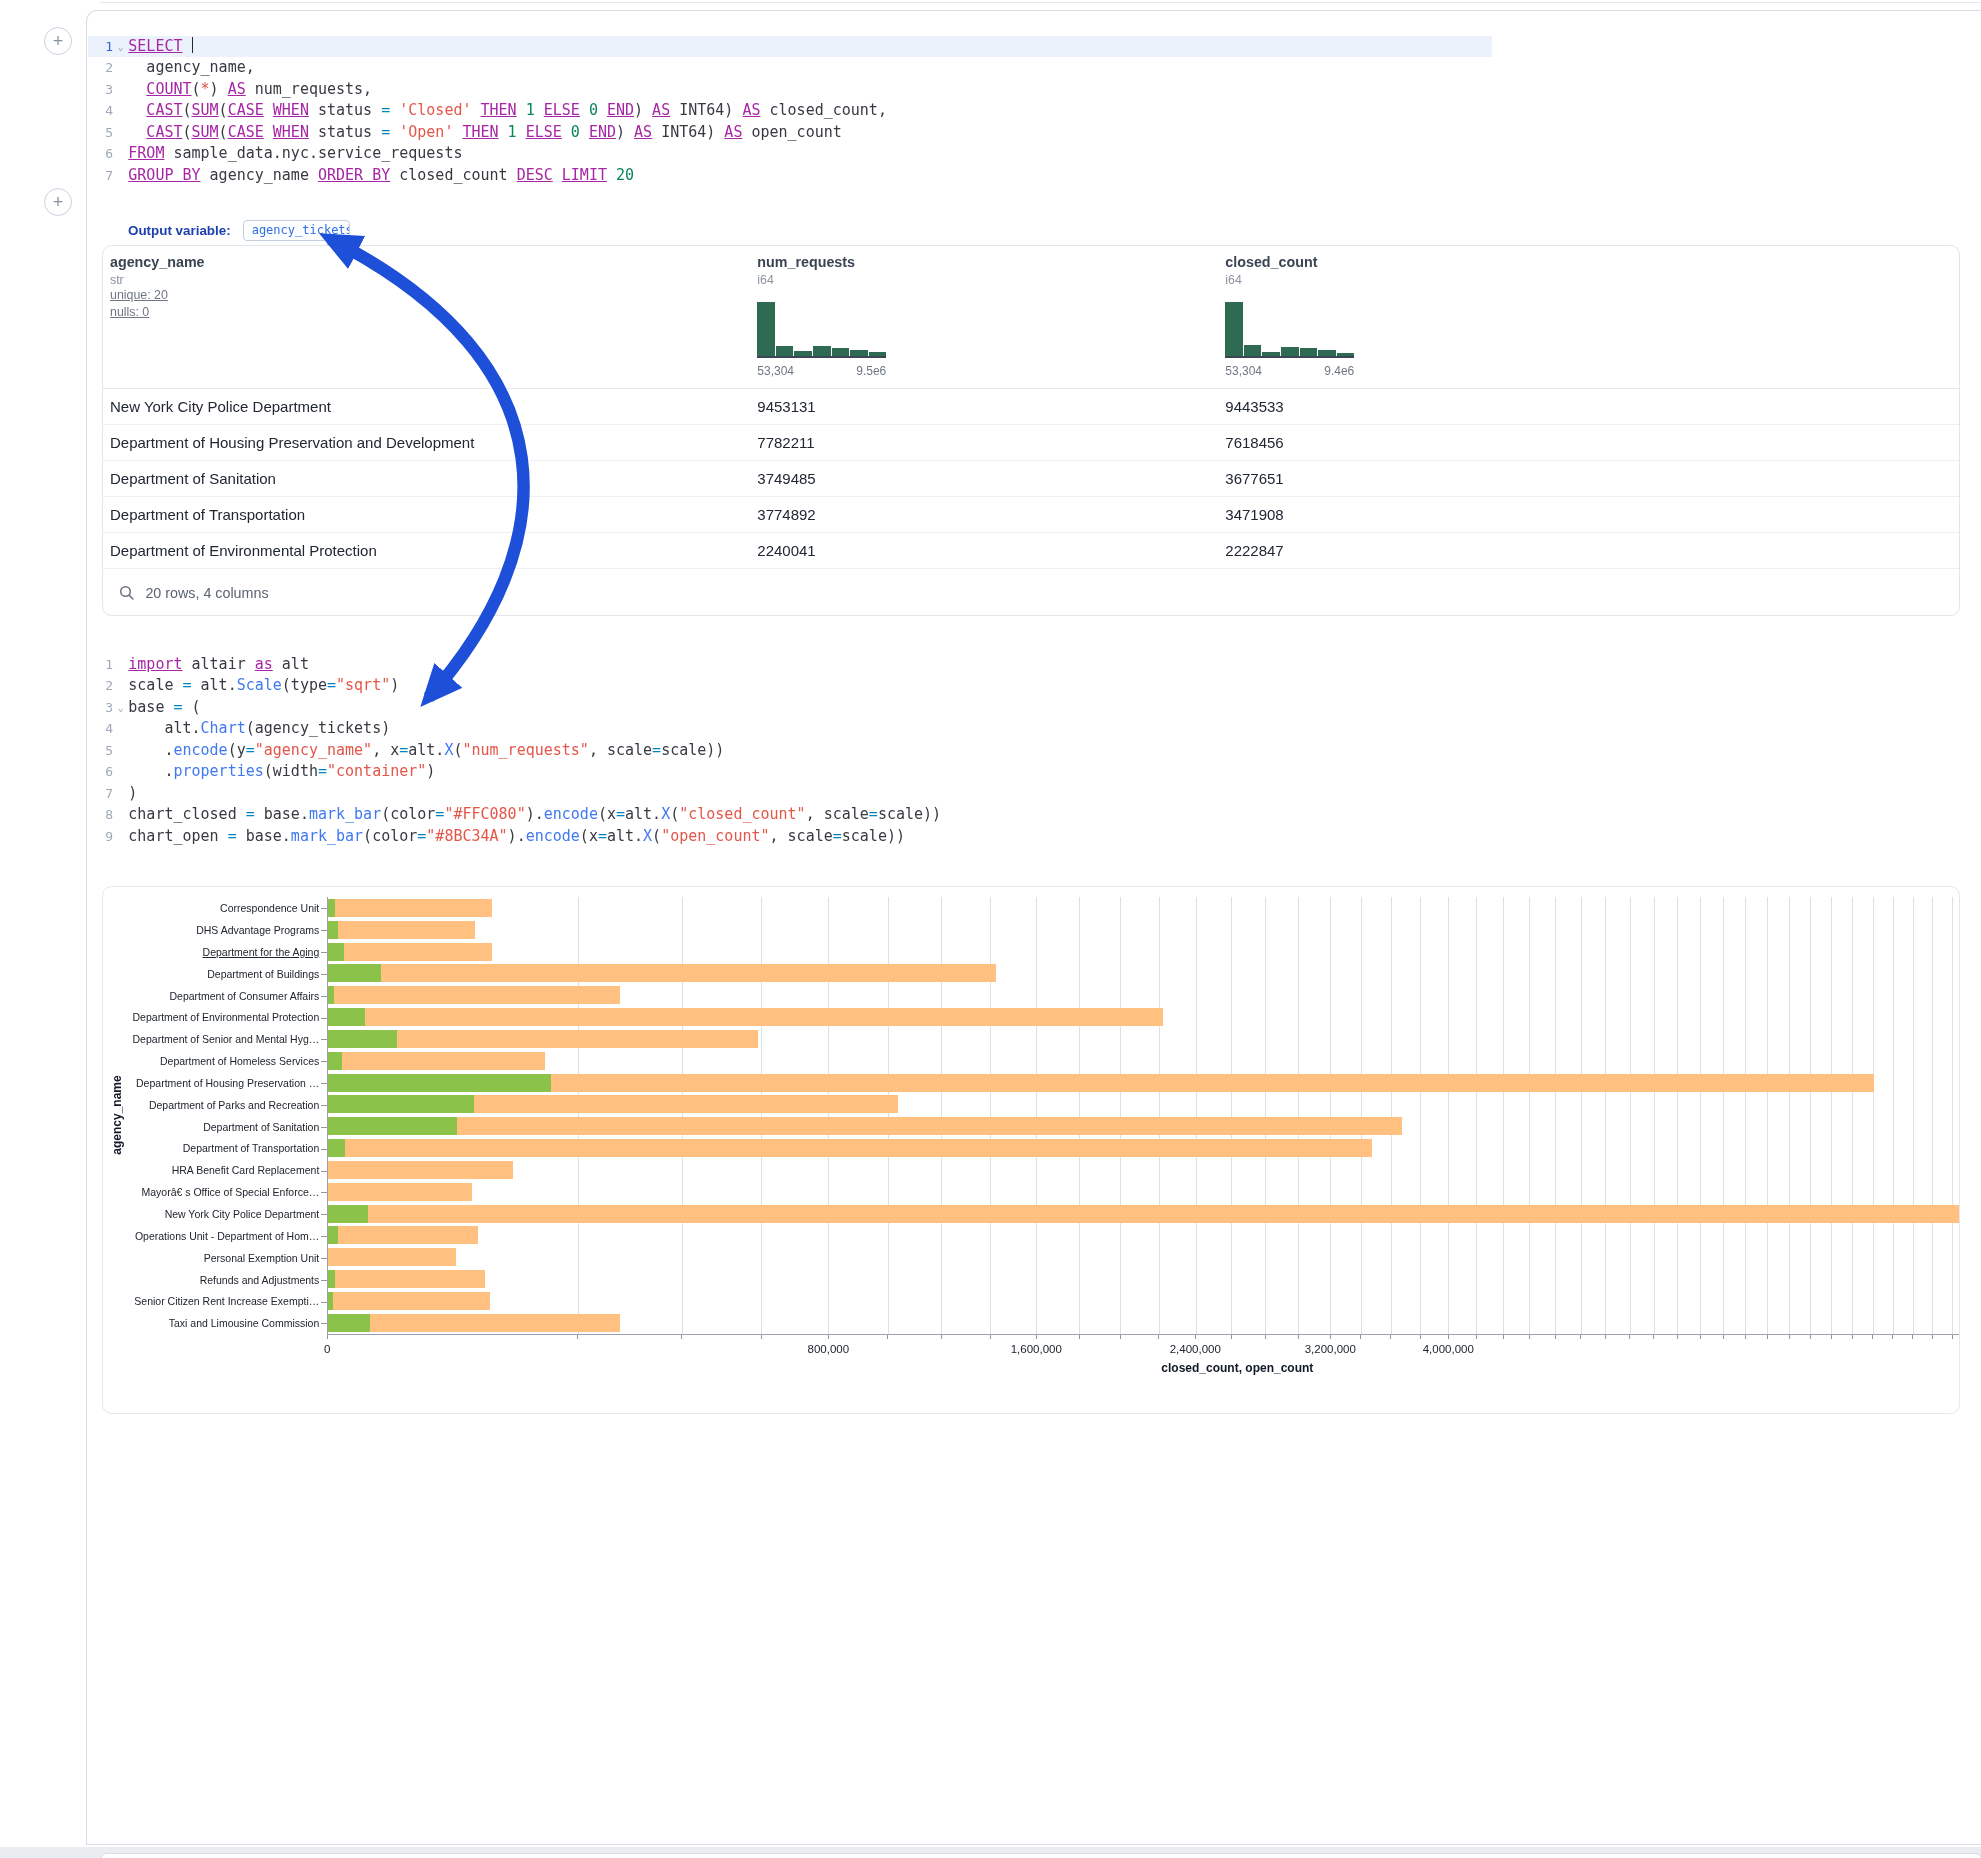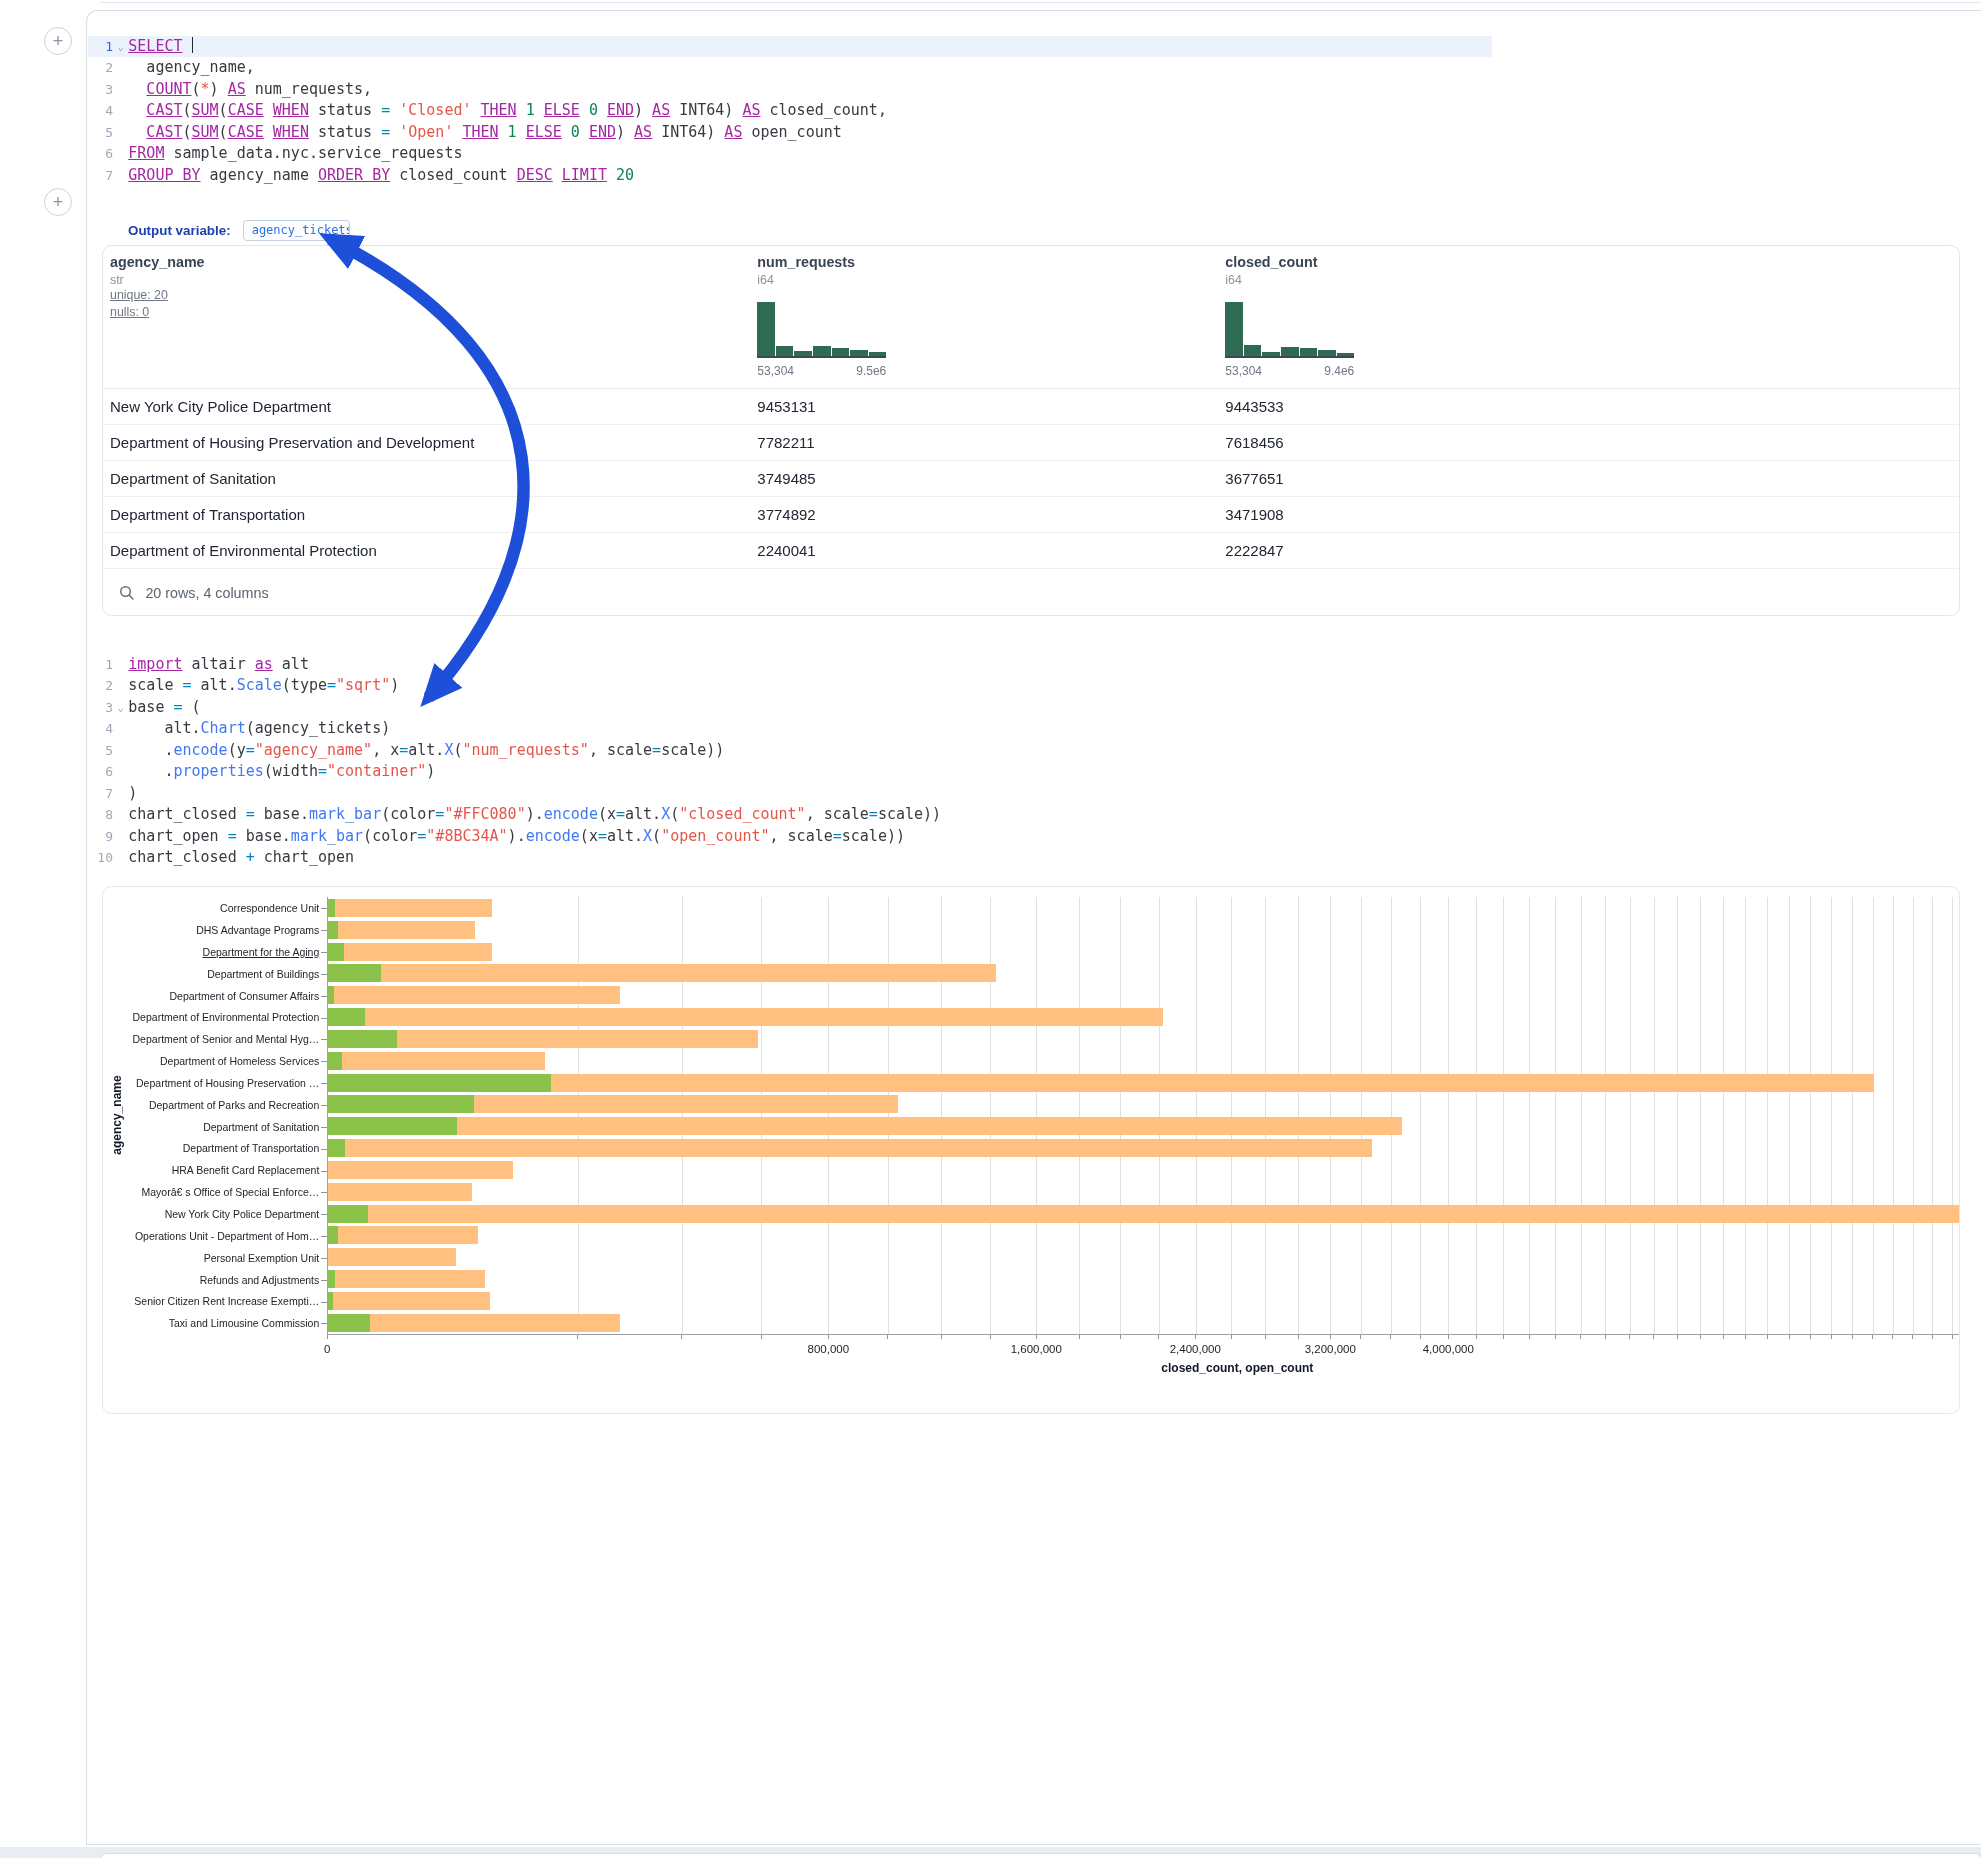--- a/index.html
+++ b/index.html
@@ -201,21 +201,20 @@
   <div class="editor" id="py-editor">
       <div class="cl"><span class="ln">1</span><span class="fold"></span><span class="codeline"><span class="t-k">import</span><span class="t-p"> altair </span><span class="t-k">as</span><span class="t-p"> alt</span></span></div>
       <div class="cl"><span class="ln">2</span><span class="fold"></span><span class="codeline"><span class="t-p">scale </span><span class="t-o">=</span><span class="t-p"> alt.</span><span class="t-f">Scale</span><span class="t-p">(type</span><span class="t-o">=</span><span class="t-s">"sqrt"</span><span class="t-p">)</span></span></div>
       <div class="cl"><span class="ln">3</span><span class="fold">⌄</span><span class="codeline"><span class="t-p">base </span><span class="t-o">=</span><span class="t-p"> (</span></span></div>
       <div class="cl"><span class="ln">4</span><span class="fold"></span><span class="codeline"><span class="t-p">    alt.</span><span class="t-f">Chart</span><span class="t-p">(agency_tickets)</span></span></div>
       <div class="cl"><span class="ln">5</span><span class="fold"></span><span class="codeline"><span class="t-p">    .</span><span class="t-f">encode</span><span class="t-p">(y</span><span class="t-o">=</span><span class="t-s">"agency_name"</span><span class="t-p">, x</span><span class="t-o">=</span><span class="t-p">alt.</span><span class="t-f">X</span><span class="t-p">(</span><span class="t-s">"num_requests"</span><span class="t-p">, scale</span><span class="t-o">=</span><span class="t-p">scale))</span></span></div>
       <div class="cl"><span class="ln">6</span><span class="fold"></span><span class="codeline"><span class="t-p">    .</span><span class="t-f">properties</span><span class="t-p">(width</span><span class="t-o">=</span><span class="t-s">"container"</span><span class="t-p">)</span></span></div>
       <div class="cl"><span class="ln">7</span><span class="fold"></span><span class="codeline"><span class="t-p">)</span></span></div>
       <div class="cl"><span class="ln">8</span><span class="fold"></span><span class="codeline"><span class="t-p">chart_closed </span><span class="t-o">=</span><span class="t-p"> base.</span><span class="t-f">mark_bar</span><span class="t-p">(color</span><span class="t-o">=</span><span class="t-s">"#FFC080"</span><span class="t-p">).</span><span class="t-f">encode</span><span class="t-p">(x</span><span class="t-o">=</span><span class="t-p">alt.</span><span class="t-f">X</span><span class="t-p">(</span><span class="t-s">"closed_count"</span><span class="t-p">, scale</span><span class="t-o">=</span><span class="t-p">scale))</span></span></div>
       <div class="cl"><span class="ln">9</span><span class="fold"></span><span class="codeline"><span class="t-p">chart_open </span><span class="t-o">=</span><span class="t-p"> base.</span><span class="t-f">mark_bar</span><span class="t-p">(color</span><span class="t-o">=</span><span class="t-s">"#8BC34A"</span><span class="t-p">).</span><span class="t-f">encode</span><span class="t-p">(x</span><span class="t-o">=</span><span class="t-p">alt.</span><span class="t-f">X</span><span class="t-p">(</span><span class="t-s">"open_count"</span><span class="t-p">, scale</span><span class="t-o">=</span><span class="t-p">scale))</span></span></div>
-      <div class="cl"><span class="ln">10</span><span class="fold"></span><span class="codeline"><span class="t-p">chart_closed </span><span class="t-o">+</span><span class="t-p"> chart_open</span></span></div>
     </div>
 
   <div class="chart-cell">
     <div class="y-title">agency_name</div>
     <div id="ylabels">
         <div class="ylab" style="top: 15px;">Correspondence Unit</div>
         <div class="ytick" style="top: 21.4px;"></div>
         <div class="ylab" style="top: 37px;">DHS Advantage Programs</div>
         <div class="ytick" style="top: 43px;"></div>
         <div class="ylab" style="top: 59px; text-decoration: underline;">Department for the Aging</div>

